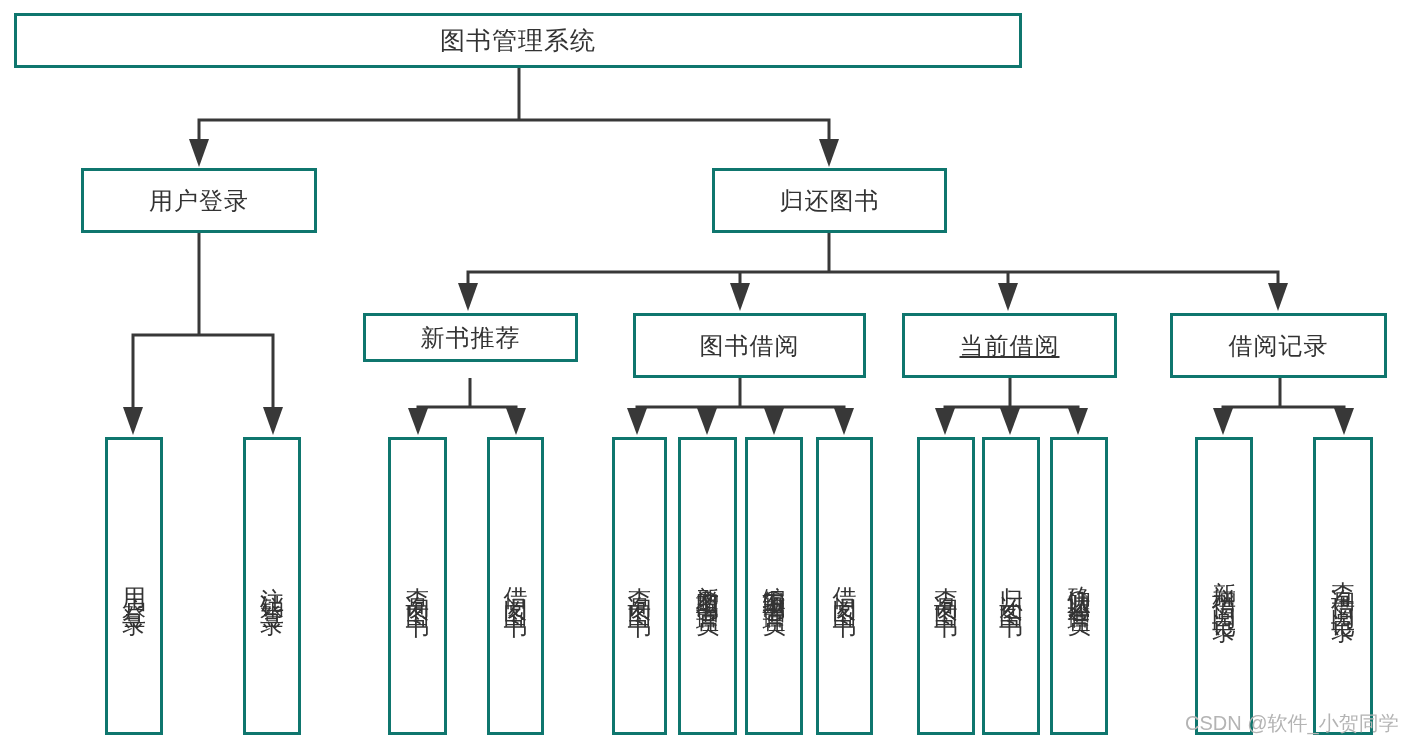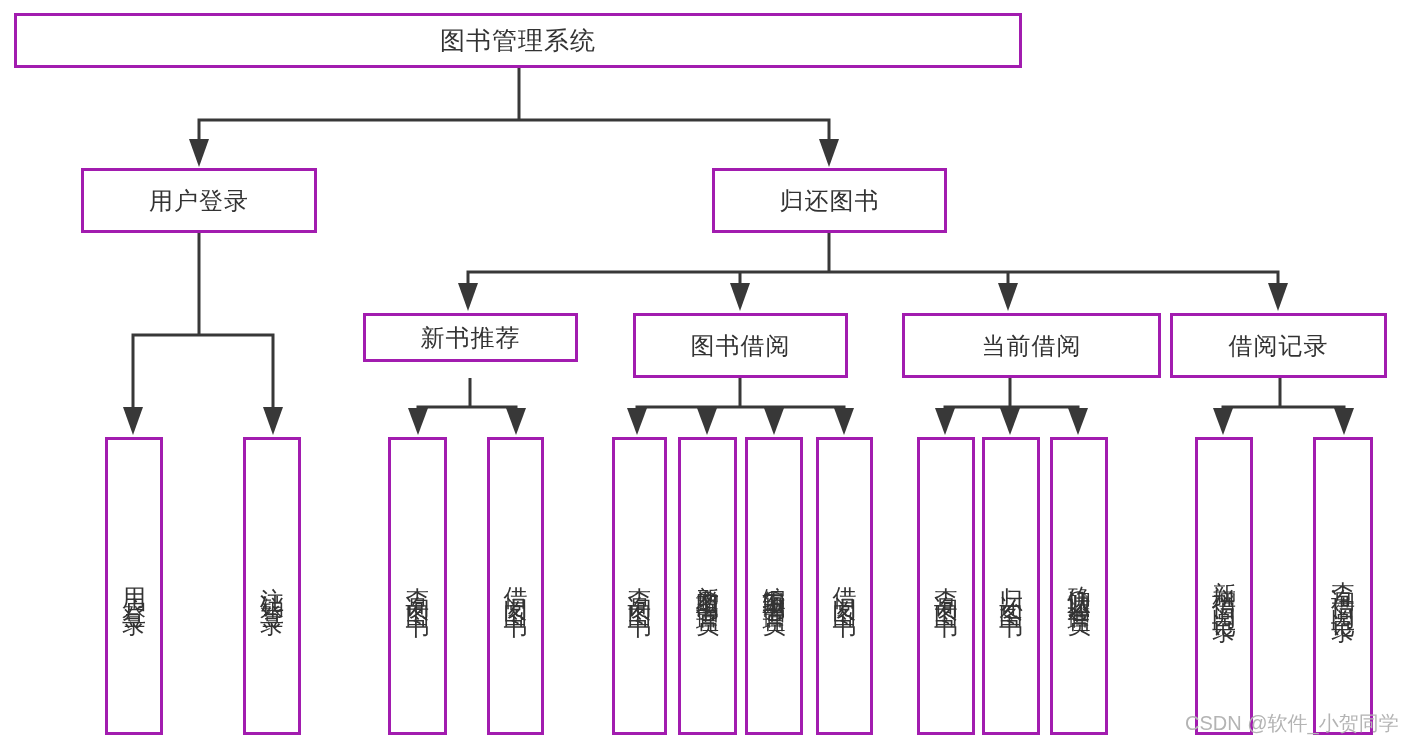--- a/index.html
+++ b/index.html
@@ -13,21 +13,21 @@
     color: #333333;
   }
   .edges {
     position: absolute;
     left: 0; top: 0;
     width: 1405px; height: 747px;
   }
   .node {
     position: absolute;
     box-sizing: border-box;
-    border: 3px solid #a21caf;
+    border: 3px solid #0f766e;
     background: #ffffff;
     display: flex;
     align-items: center;
     justify-content: center;
   }
   .hbox {
     font-size: 24px;
     letter-spacing: 1px;
     white-space: nowrap;
   }
@@ -92,22 +92,22 @@
       <polygon points="1334,408 1354,408 1344,435"></polygon>
     </g>
   </svg>
 
   <div class="node hbox root" style="left:14px; top:13px; width:1008px; height:55px;">图书管理系统</div>
 
   <div class="node hbox" style="left:81px; top:168px; width:236px; height:65px;">用户登录</div>
   <div class="node hbox" style="left:712px; top:168px; width:235px; height:65px;">归还图书</div>
 
   <div class="node hbox" style="left:363px; top:313px; width:215px; height:49px;">新书推荐</div>
-  <div class="node hbox" style="left:633px; top:313px; width:215px; height:65px;">图书借阅</div>
-  <div class="node hbox" style="left:902px; top:313px; width:259px; height:65px;">当前借阅</div>
+  <div class="node hbox" style="left:633px; top:313px; width:233px; height:65px;">图书借阅</div>
+  <div class="node hbox" style="left:902px; top:313px; width:215px; height:65px;text-decoration:underline;">当前借阅</div>
   <div class="node hbox" style="left:1170px; top:313px; width:217px; height:65px;">借阅记录</div>
 
   <div class="node vbox" style="left:105px; width:58px;">用户登录</div>
   <div class="node vbox" style="left:243px; width:58px;">注销登录</div>
 
   <div class="node vbox" style="left:388px; width:59px;">查询图书</div>
   <div class="node vbox" style="left:487px; width:57px;">借阅图书</div>
 
   <div class="node vbox" style="left:612px; width:55px;">查询图书</div>
   <div class="node vbox tight" style="left:678px; width:59px;">新增图书（管理员）</div>

